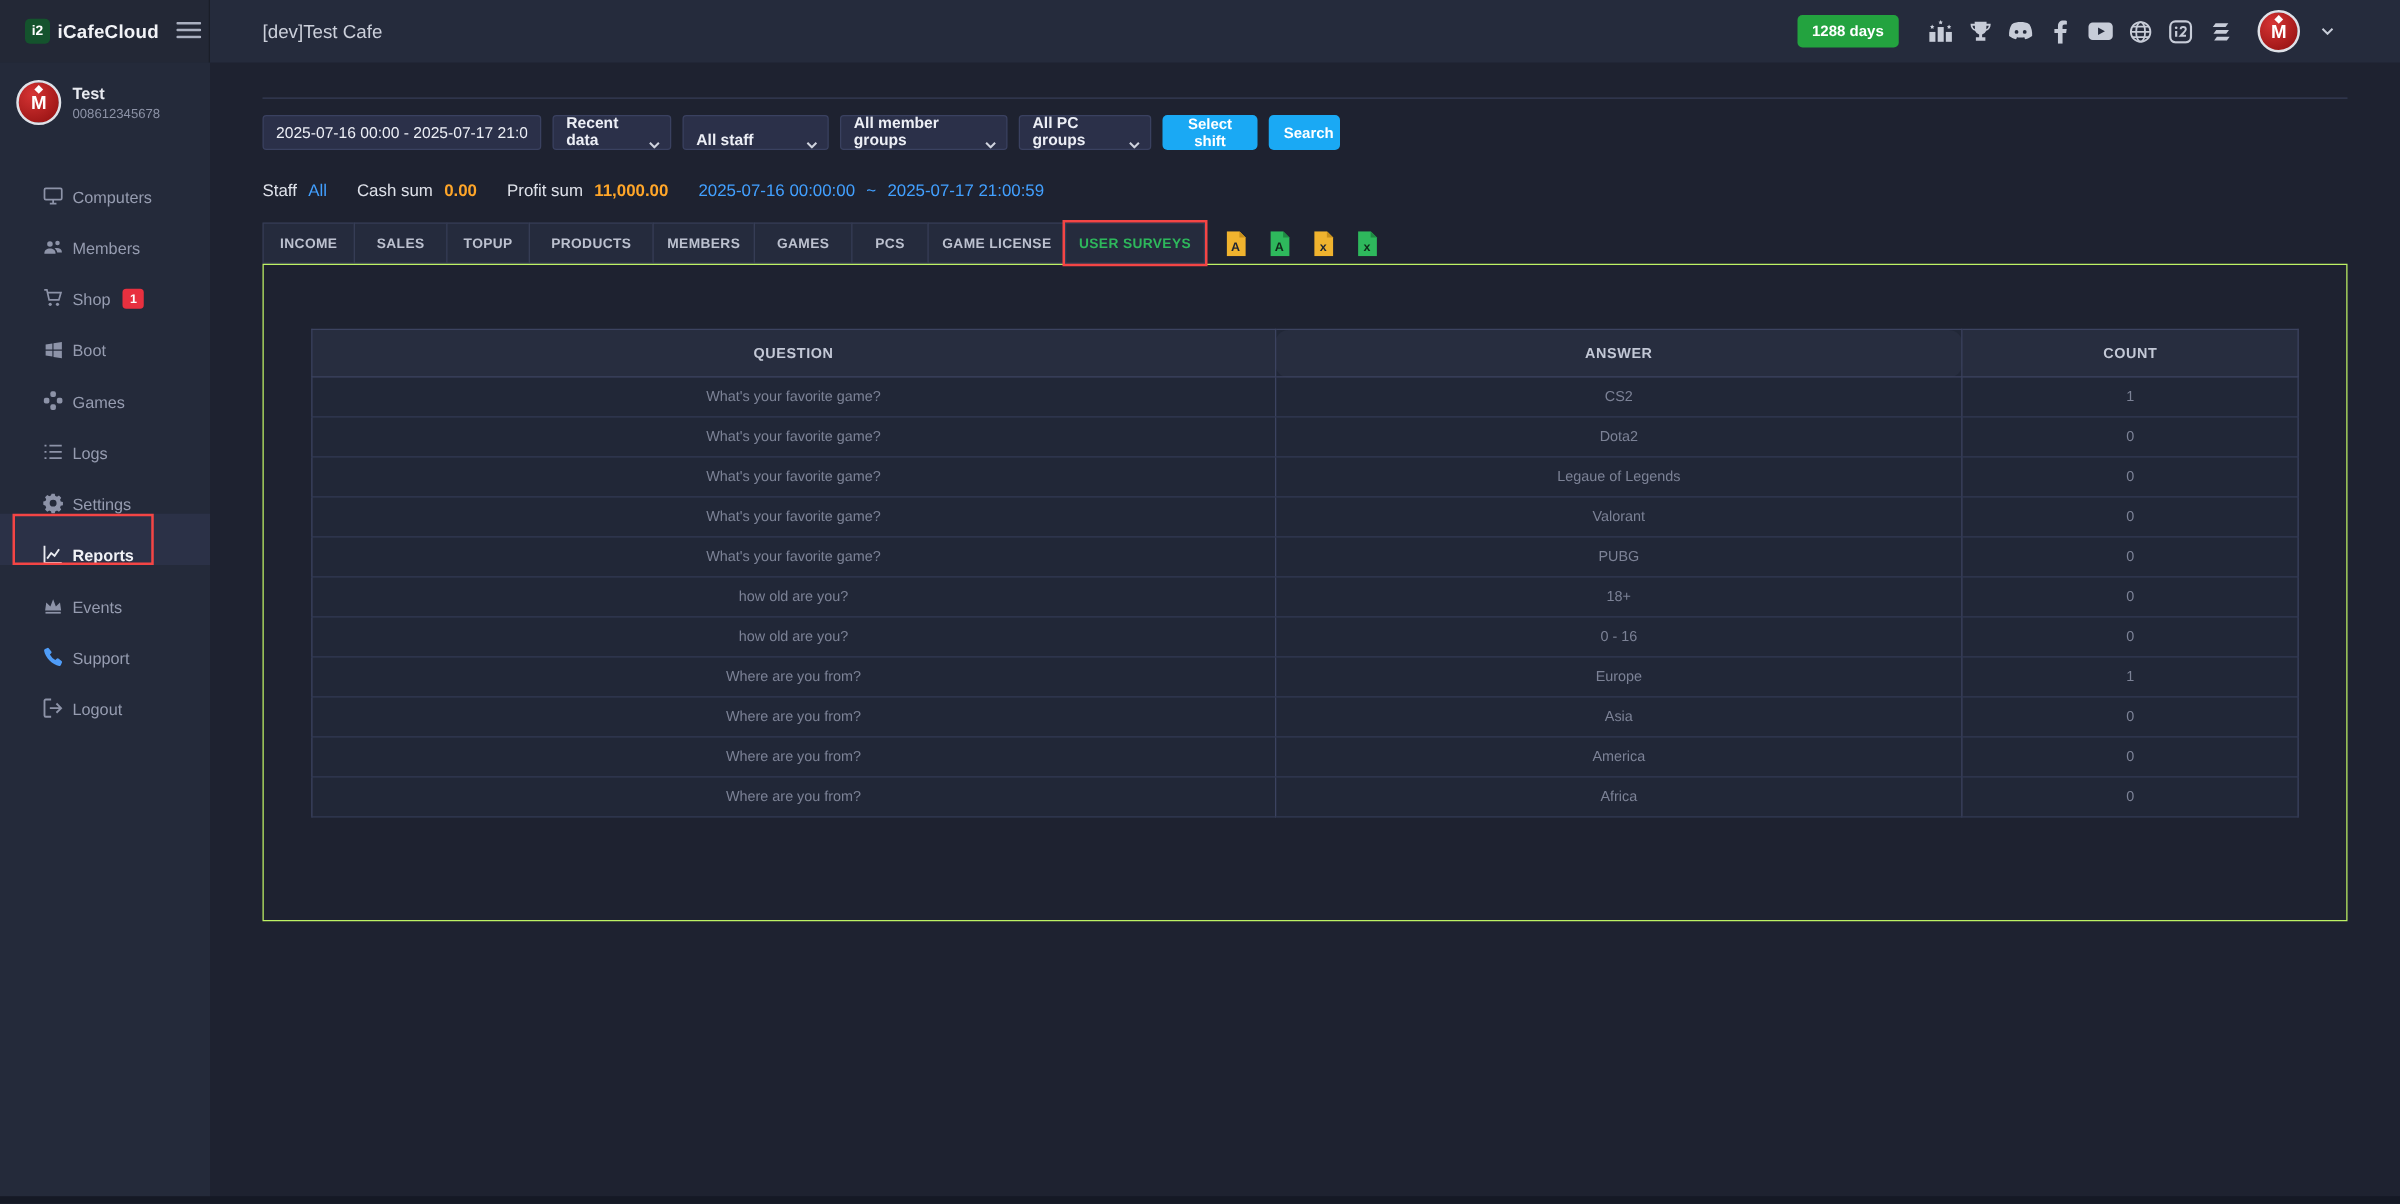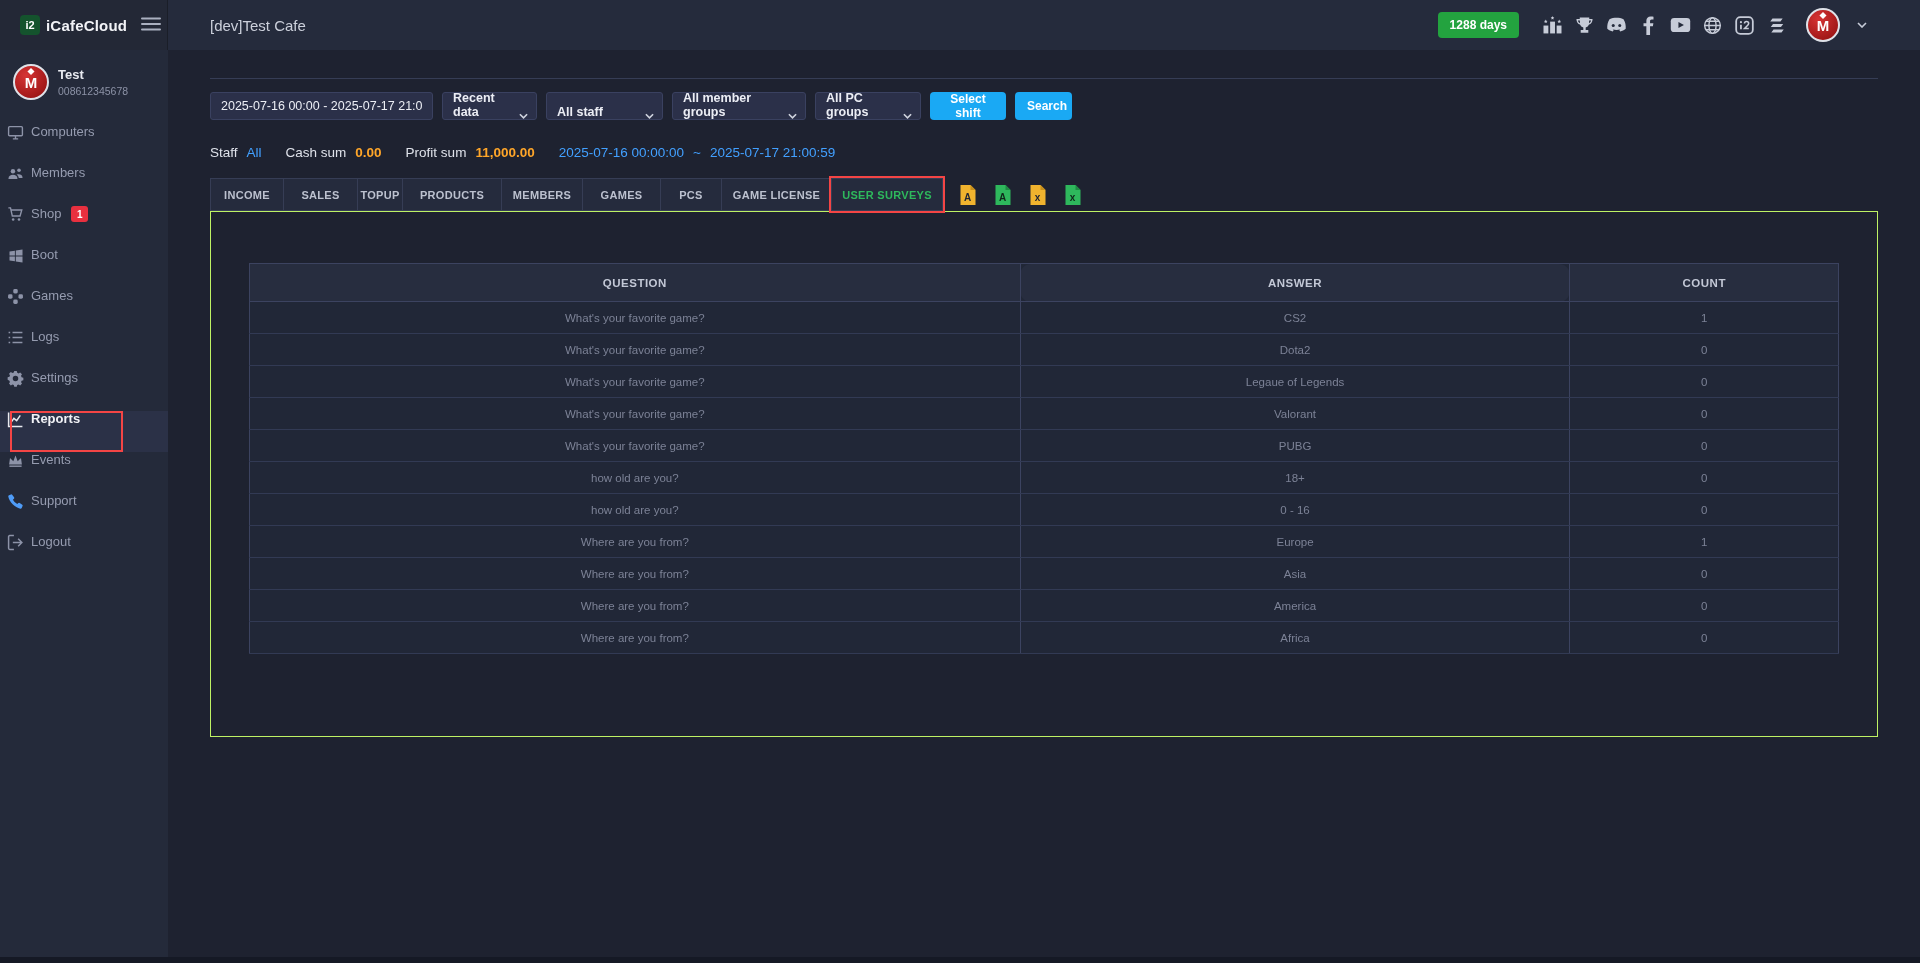--- a/index.html
+++ b/index.html
@@ -64,21 +64,21 @@
   }
   .user-avatar::before {
     content:""; position:absolute; top:3px; left:50%; width:5px; height:5px;
     background:#fff; transform:translateX(-50%) rotate(45deg);
   }
   .user-meta { margin-left:9px; }
   .user-name { font-size:13px; font-weight:bold; color:#e8eaf0; }
   .user-phone { font-size:10.5px; color:#8c92a6; margin-top:3px; }
   .side-menu { margin-top:24px; }
   .menu-item {
-    height:41px; display:flex; align-items:flex-start; padding-left:7px;
+    height:41px; display:flex; align-items:flex-end; padding-left:34px;
     cursor:pointer; position:relative; color:#969cb0;
   }
   .menu-item .icon { width:17px; height:17px; color:#8d93a8; flex:0 0 17px; }
   .menu-item .mi-label { font-size:13px; margin-left:7px; color:#969cb0; }
   .menu-item.active { background:#2b3147; }
   .menu-item.active .mi-label { color:#f1f2f6; font-weight:bold; }
   .menu-item.active .icon { color:#e8eaf0; }
   .menu-item.active::after {
     content:""; position:absolute; left:10px; right:45px; top:0; bottom:0;
     border:2px solid #f44545; pointer-events:none;
@@ -395,21 +395,21 @@
     <span class="gap"></span>
     <span class="val-blue">2025-07-16 00:00:00</span>
     <span class="val-blue">~</span>
     <span class="val-blue">2025-07-17 21:00:59</span>
   </div>
 
   <div class="tabs-row">
     <div id="tabs" style="display:flex;align-items:center;">
         <button class="tab" style="width: 74px;">INCOME</button>
         <button class="tab" style="width: 75px;">SALES</button>
-        <button class="tab" style="width: 46px;">TOPUP</button>
+        <button class="tab" style="width: 67px;">TOPUP</button>
         <button class="tab" style="width: 100px;">PRODUCTS</button>
         <button class="tab" style="width: 82px;">MEMBERS</button>
         <button class="tab" style="width: 79px;">GAMES</button>
         <button class="tab" style="width: 62px;">PCS</button>
         <button class="tab" style="width: 111px;">GAME LICENSE</button>
         <button class="tab active" style="width: 112px;">USER SURVEYS</button>
       </div>
     <div class="export-icons" id="export-icons">
         <span class="icon">
           <svg width="17" height="20" viewBox="0 0 16 20">

